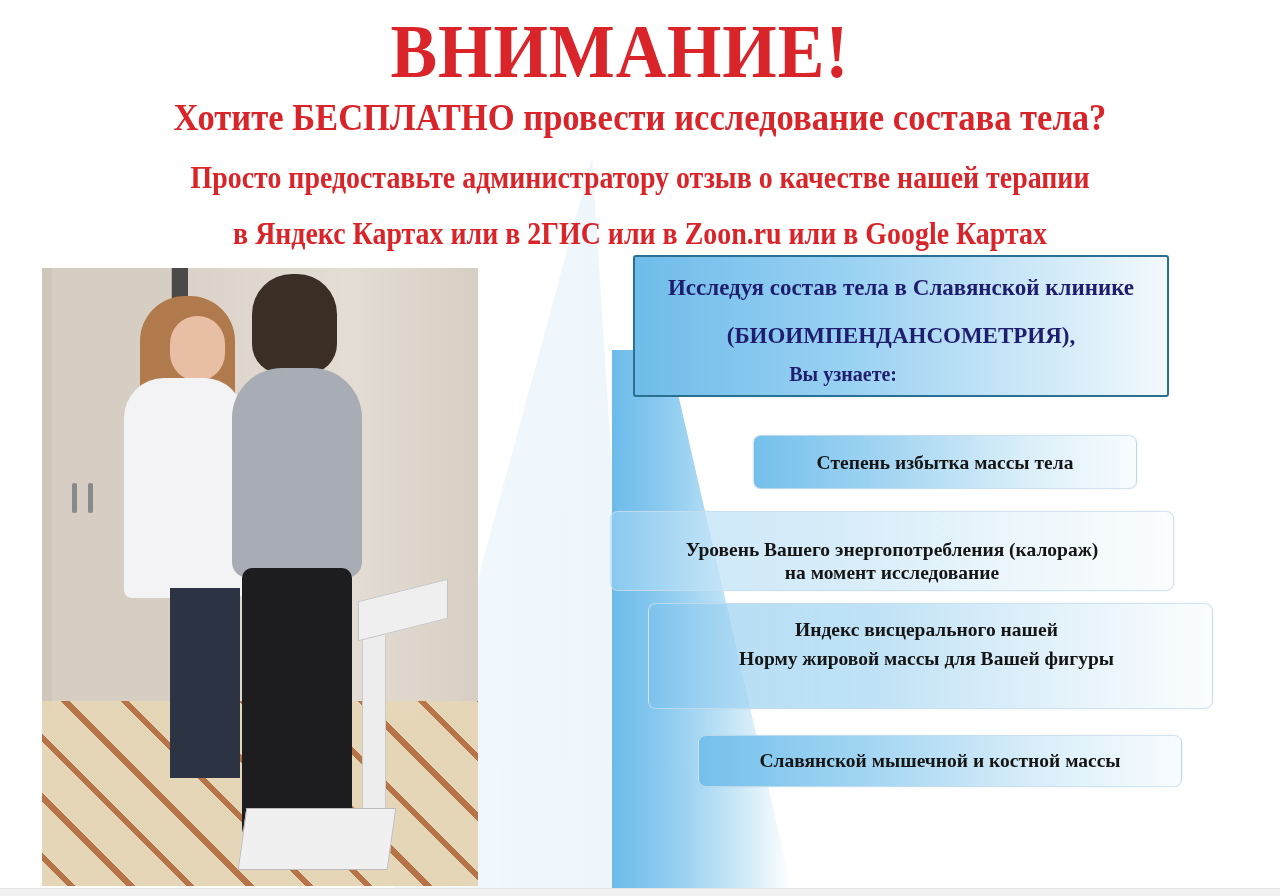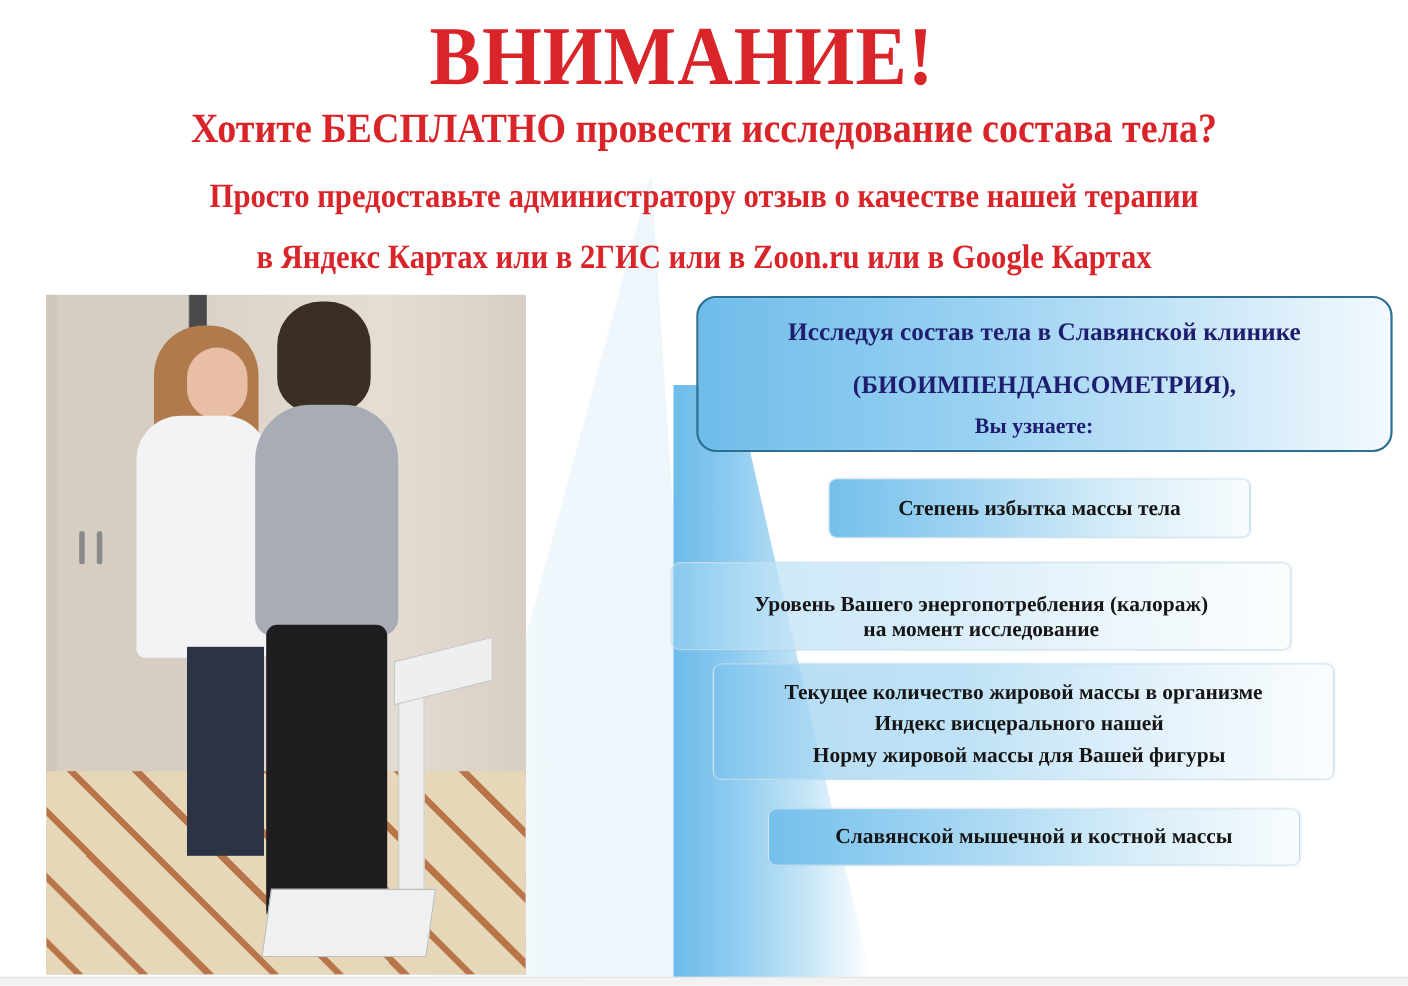--- a/index.html
+++ b/index.html
@@ -53,22 +53,22 @@
     .photo .person-doc-face { position: absolute; left: 128px; top: 48px; width: 55px; height: 65px; background: #e8bfa5; border-radius: 28px; }
     .photo .person-doc-legs { position: absolute; left: 128px; top: 320px; width: 70px; height: 190px; background: #2c3444; }
     .photo .person-pat-body { position: absolute; left: 190px; top: 100px; width: 130px; height: 210px; background: #a7acb5; border-radius: 50px 50px 16px 16px; }
     .photo .person-pat-hair { position: absolute; left: 210px; top: 6px; width: 85px; height: 100px; background: #3a2e25; border-radius: 40px 40px 30px 30px; }
     .photo .person-pat-legs { position: absolute; left: 200px; top: 300px; width: 110px; height: 270px; background: #1d1d1f; border-radius: 10px; }
     .photo .scale-pole { position: absolute; left: 320px; top: 360px; width: 24px; height: 230px; background: #ededed; border: 1px solid #cacaca; }
     .photo .scale-console { position: absolute; left: 316px; top: 322px; width: 90px; height: 40px; background: #efefef; border: 1px solid #c5c5c5; transform: skewY(-14deg); }
     .photo .scale-base { position: absolute; left: 200px; top: 540px; width: 150px; height: 62px; background: #f0f0f0; border: 1px solid #bcbcbc; transform: skewX(-8deg); }
 
     .info-box {
-      position: absolute; left: 633px; top: 269px; width: 633px; height: 142px;
-      border: 2px solid #2b6f93; border-radius: 18px;
+      position: absolute; left: 633px; top: 255px; width: 536px; height: 142px;
+      border: 2px solid #2b6f93; border-radius: 3px;
       background: linear-gradient(90deg, #6fbcea 0%, #99d1f2 40%, #cde8f8 75%, #f3f9fd 100%);
       text-align: center; color: #1f1d6e; font-weight: bold;
     }
     .info-l1 { position: absolute; left: 0; top: 16px; width: 100%; font-size: 23px; line-height: 30px; }
     .info-l2 { position: absolute; left: 0; top: 64px; width: 100%; font-size: 23px; line-height: 30px; }
     .info-l3 { position: absolute; left: 0; top: 102px; width: 100%; padding-right: 270px; font-size: 20px; line-height: 30px; text-align: right; }
 
     .feature {
       position: absolute; border-radius: 8px;
       border: 1px solid rgba(200,222,236,0.8);
@@ -132,21 +132,20 @@
   <div class="feature f1">
     <span class="ln">Степень избытка массы тела</span>
   </div>
 
   <div class="feature f2">
     <span class="ln">Уровень Вашего энергопотребления (калораж)</span>
     <span class="ln">на момент исследование</span>
   </div>
 
   <div class="feature f3">
-    <span class="ln">Текущее количество жировой массы в организме</span>
     <span class="ln b">Индекс висцерального нашей</span>
     <span class="ln b">Норму жировой массы для Вашей фигуры</span>
   </div>
 
   <div class="feature f4">
     <span class="ln">Славянской мышечной и костной массы</span>
   </div>
 
 
   <div class="bottom-line"></div>

